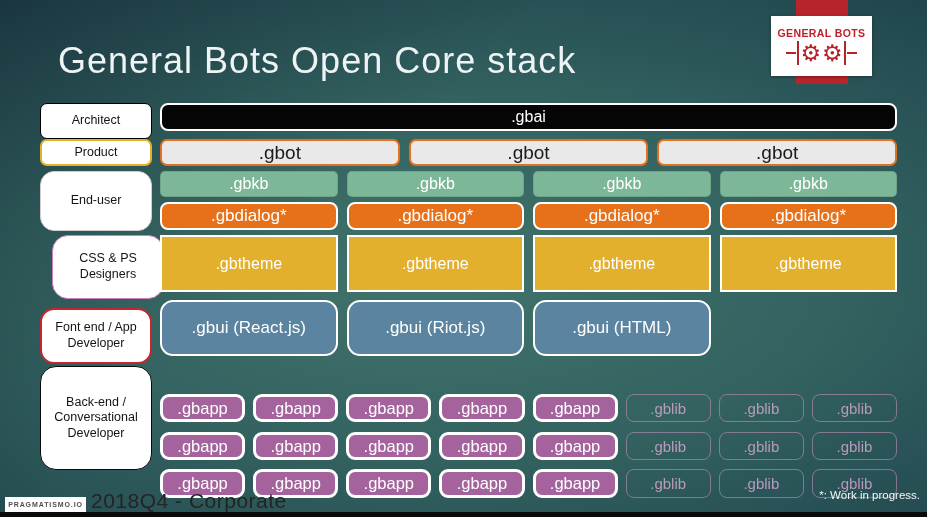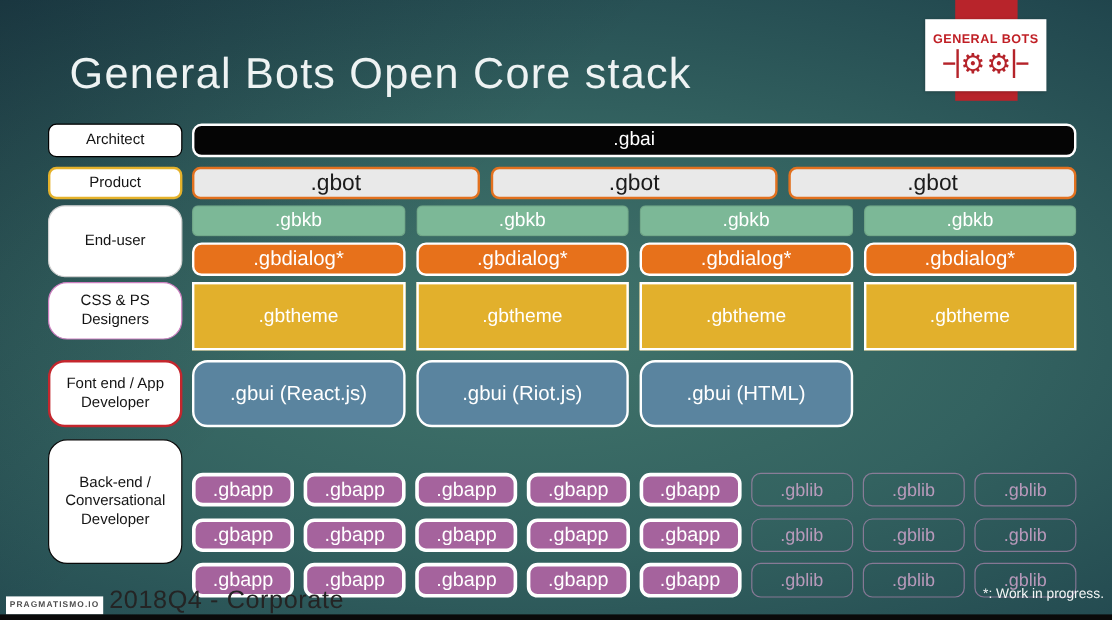--- a/index.html
+++ b/index.html
@@ -29,25 +29,25 @@
   .logo-gears{ display:flex; align-items:center; gap:1px; color:#b5232a; }
   .logo-gears .dash{ width:10px; height:2.5px; background:#b5232a; }
   .logo-gears .tick{ width:2.5px; height:24px; background:#b5232a; }
   .logo-gears .gear{ font-size:23px; line-height:23px; }
   
   .role{
     position:absolute; left:40px; width:112px; background:#ffffff; color:#141414;
     display:flex; align-items:center; justify-content:center; text-align:center;
     font-size:12.5px; line-height:1.25; padding:2px 6px;
   }
-  .role-architect{ top:103px; height:28px; border:1.5px solid #000000; border-radius:7px; }
+  .role-architect{ top:103px; height:36px; border:1.5px solid #000000; border-radius:7px; }
   .role-product  { top:139px; height:27px; border:2px solid #e5b22b; border-radius:7px; }
   .role-enduser  { top:171px; height:60px; border:1.5px solid #cfcfcf; border-radius:14px; }
-  .role-cssps    { top:235px; height:48px; border:1.5px solid #cc7fc0; border-radius:16px; }
-  .role-frontend { top:300px; height:56px; border:2px solid #c4262d; border-radius:14px; }
+  .role-cssps    { top:235px; height:64px; border:1.5px solid #cc7fc0; border-radius:16px;margin-left:12px; }
+  .role-frontend { top:308px; height:56px; border:2px solid #c4262d; border-radius:14px; }
   .role-backend  { top:366px; height:104px; border:1.5px solid #0a0a0a; border-radius:16px; }
   
   .row{ position:absolute; left:160px; width:737px; display:grid; }
   .cols3{ grid-template-columns:repeat(3,1fr); gap:9px; }
   .cols4{ grid-template-columns:repeat(4,1fr); gap:9px; }
   .cols8{ grid-template-columns:repeat(8,1fr); gap:8px;margin-top:28px; }
   .box{ display:flex; align-items:center; justify-content:center; color:#ffffff; white-space:nowrap; }
   .row-gbai    { top:103px; height:28px; }
   .row-gbot    { top:139px; height:27px; }
   .row-gbkb    { top:171px; height:26px; }

